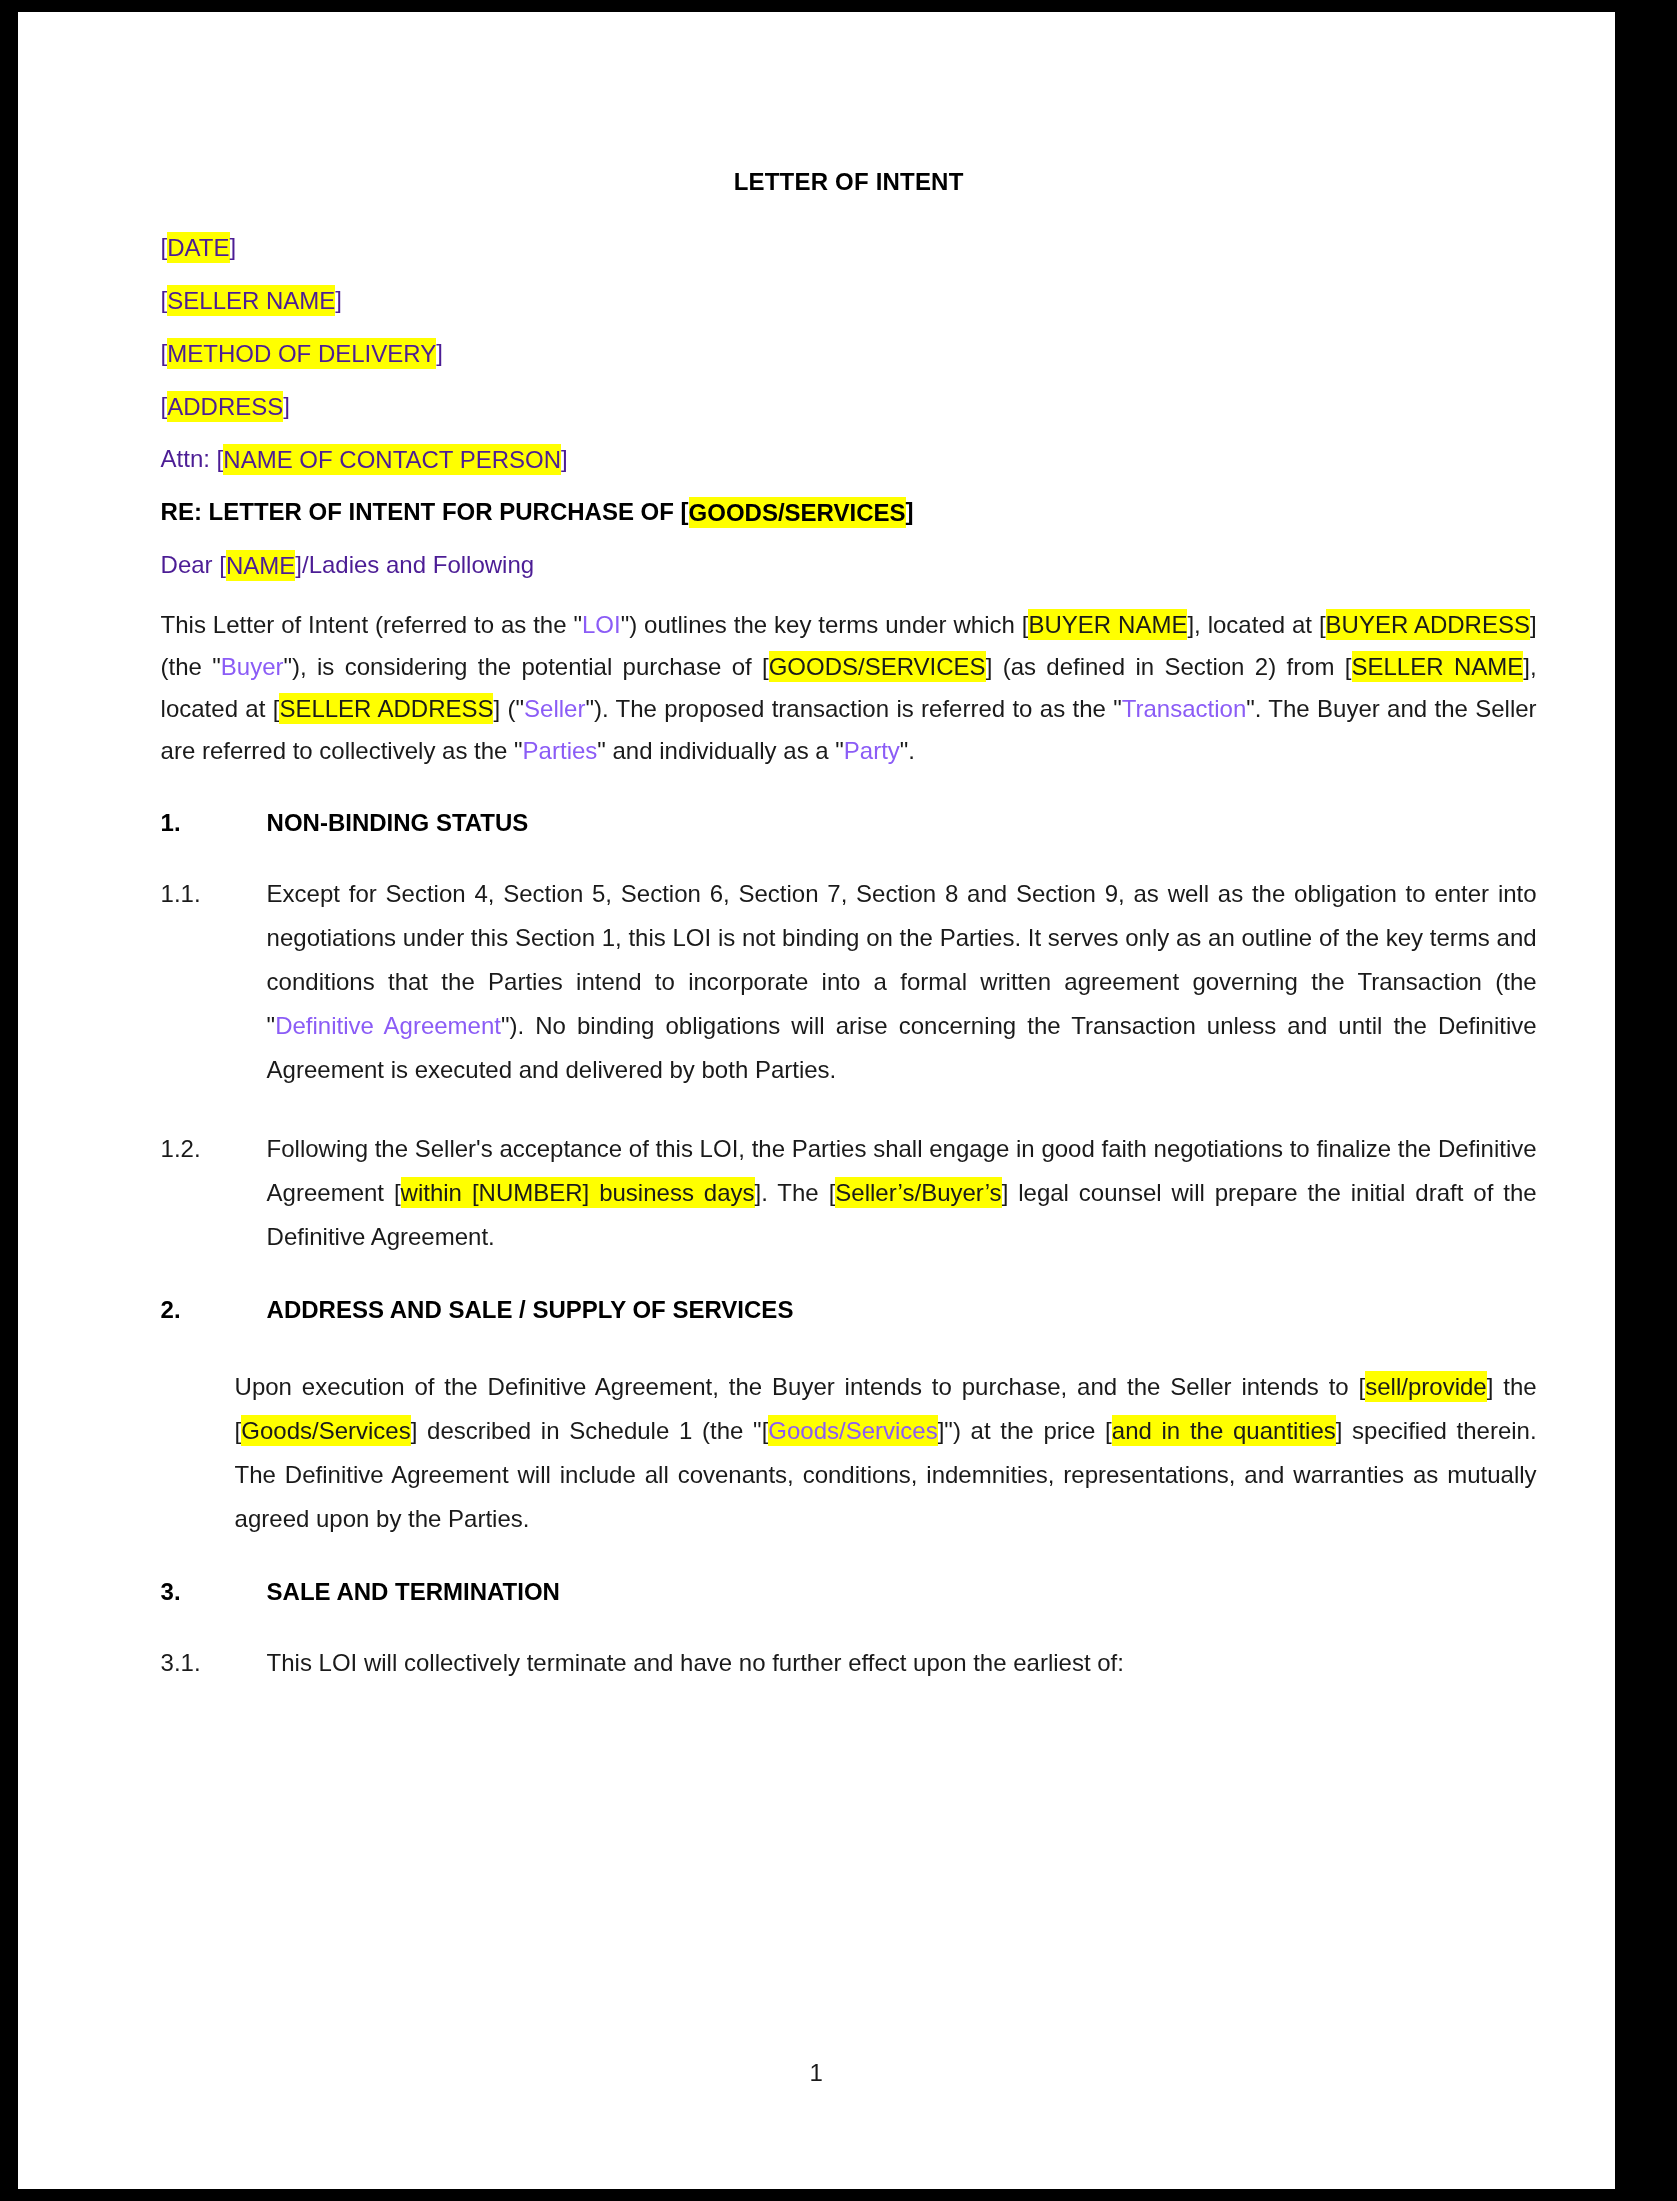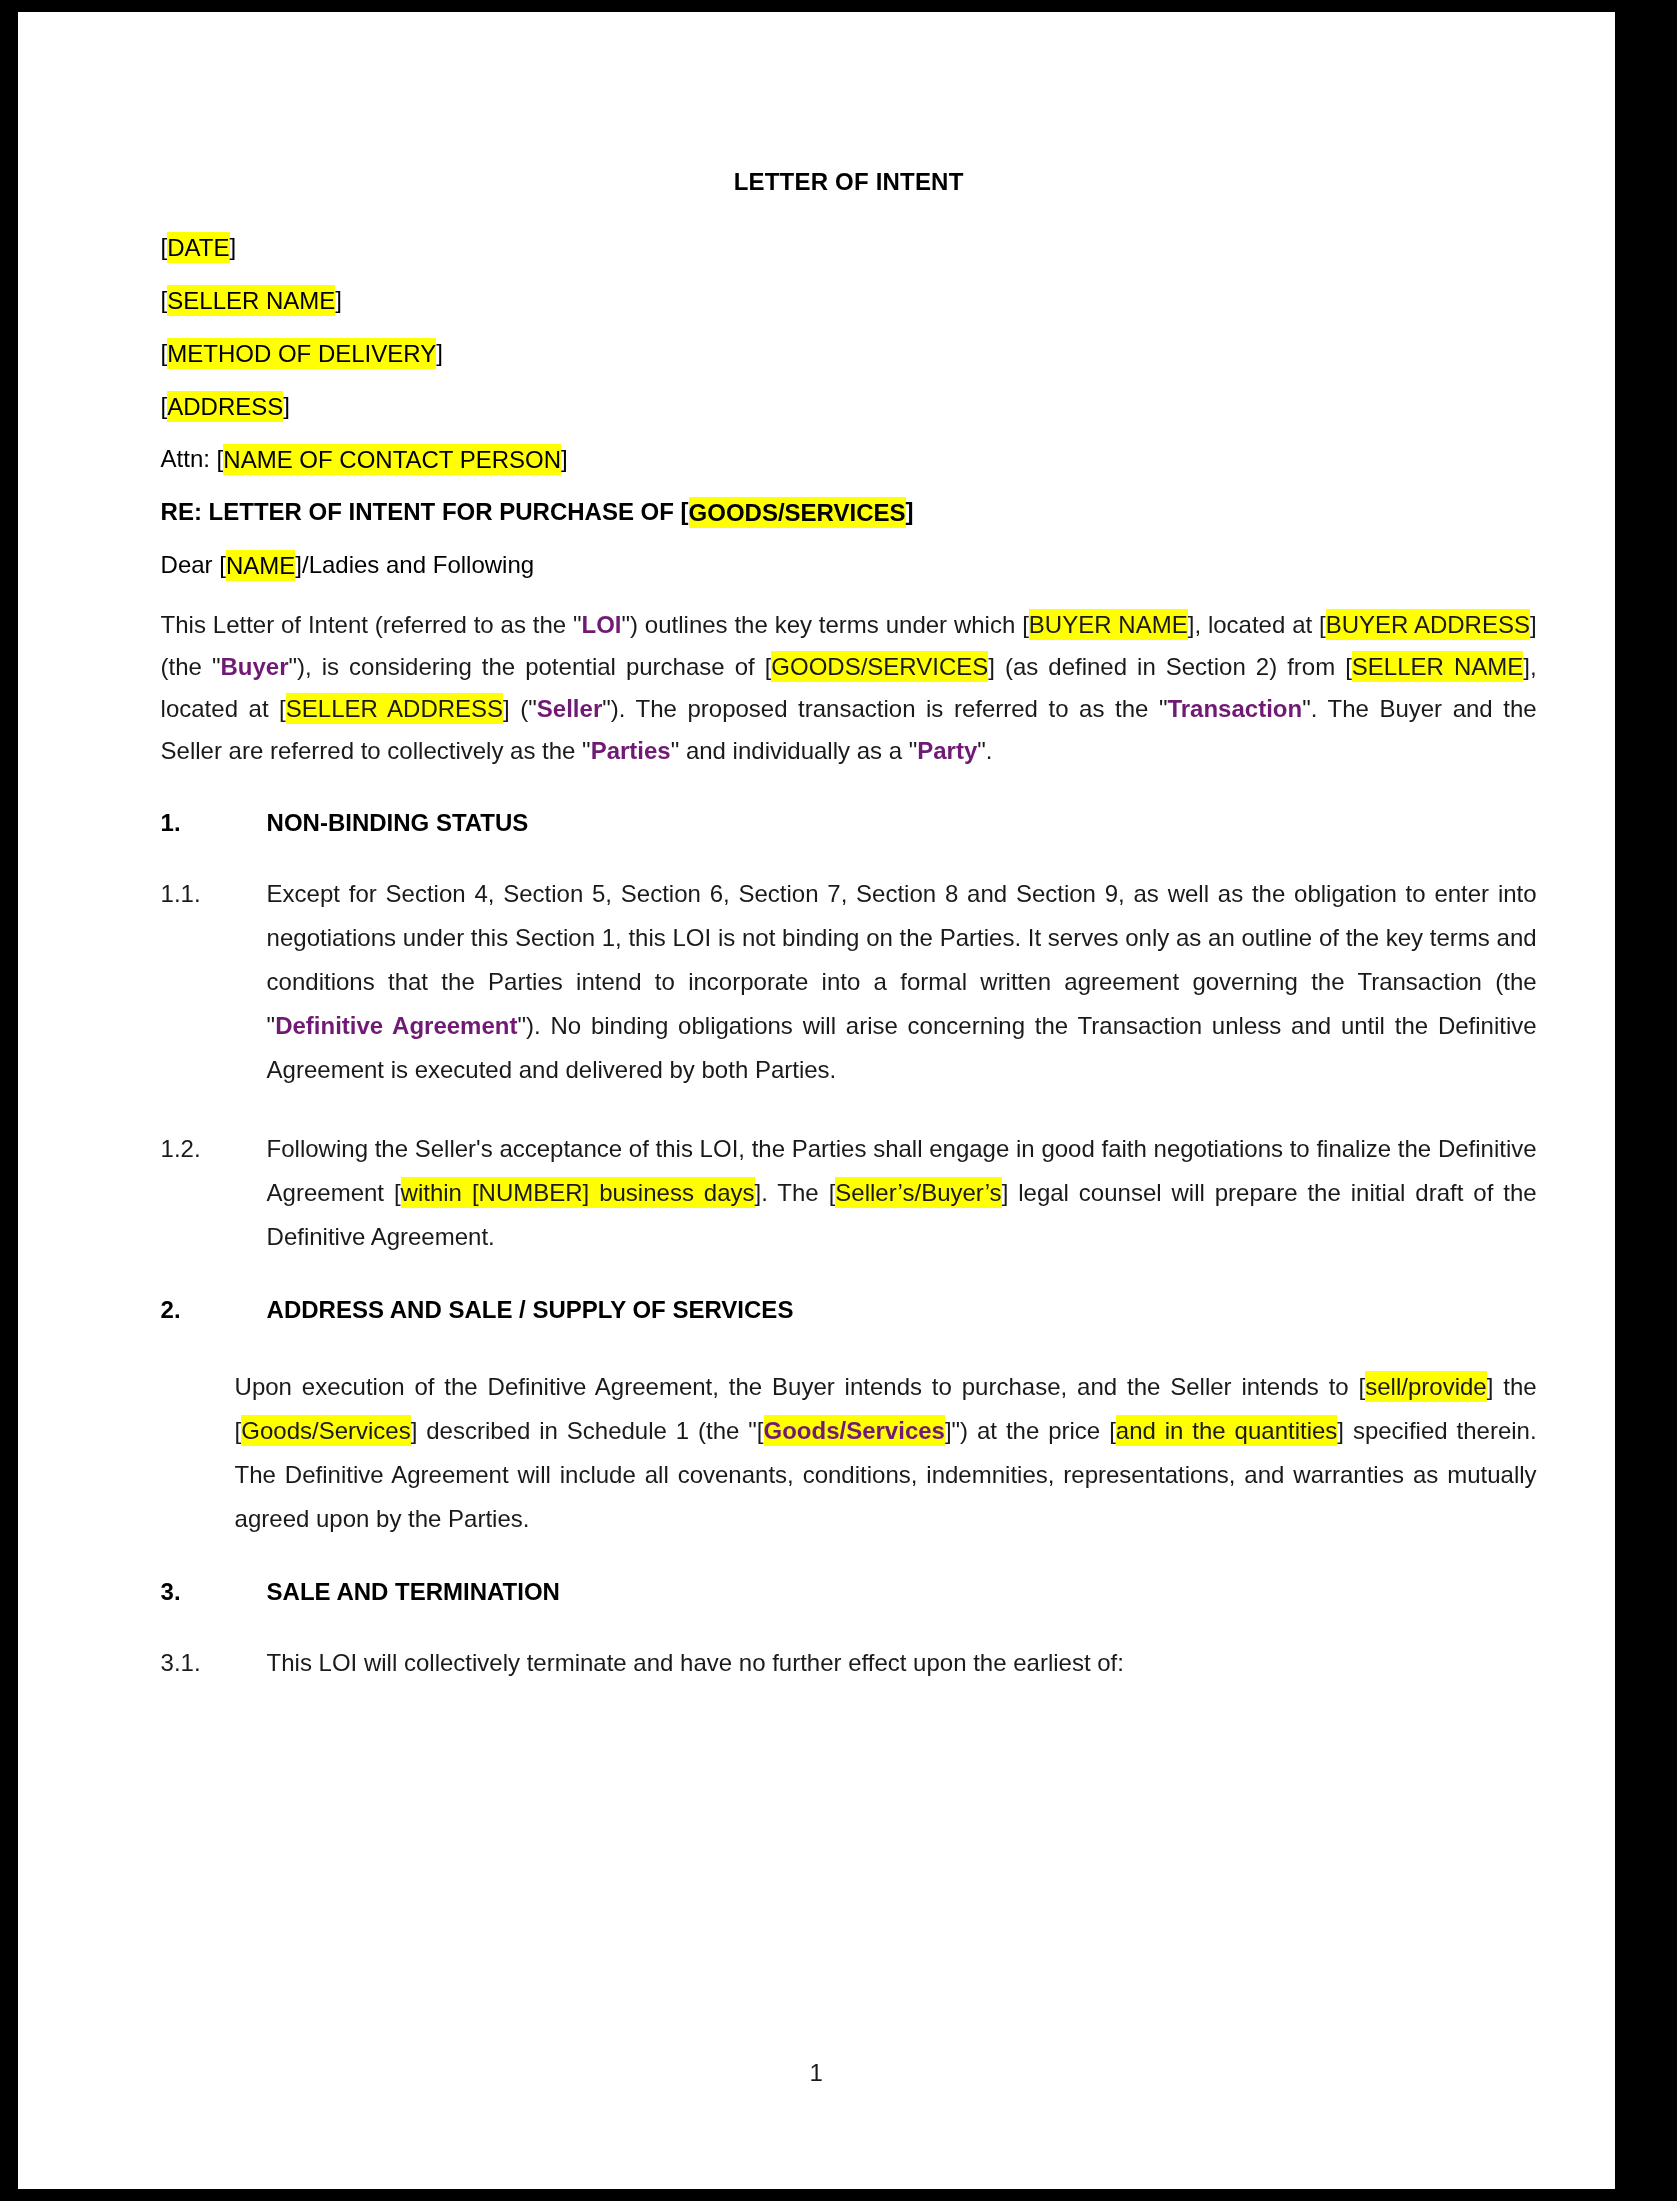--- a/index.html
+++ b/index.html
@@ -40,31 +40,31 @@
     font-weight: bold;
     font-size: 24px;
     letter-spacing: 0.2px;
     color: #000;
     margin-top: 156px;
     margin-bottom: 0;
   }
   .blk {
     font-size: 24px;
     line-height: 1.0;
-    color: #000000;
+    color: #4c1d95;
     margin-top: 29px;
   }
   .blk.first { margin-top: 39px; }
   .hl {
     background: #ffff00;
     padding: 1.8px 0 2.6px 0;
     box-decoration-break: clone;
     -webkit-box-decoration-break: clone;
   }
-  b { font-weight: bold; color: #701a75; }
+  b { font-weight: normal; color: #8b5cf6; }
   .para {
     font-size: 24px;
     line-height: 42px;
     text-align: justify;
     text-justify: inter-word;
     color: #1a1a1a;
     margin-top: 26.5px;
   }
   .sec-head {
     display: flex;

